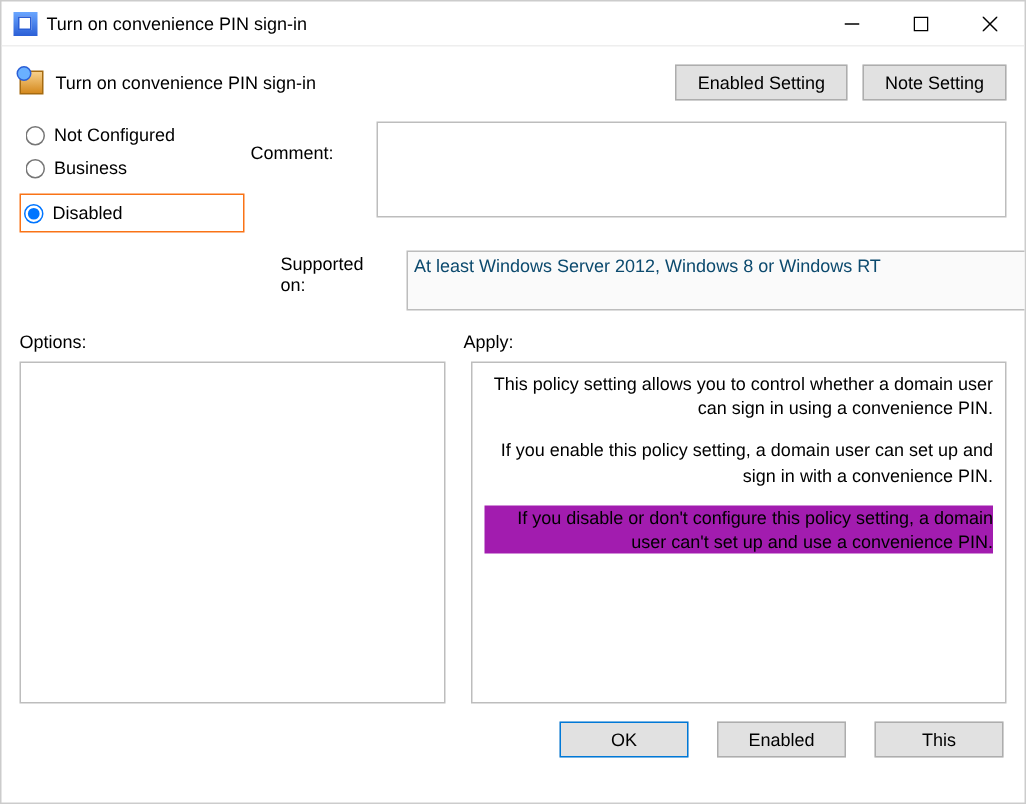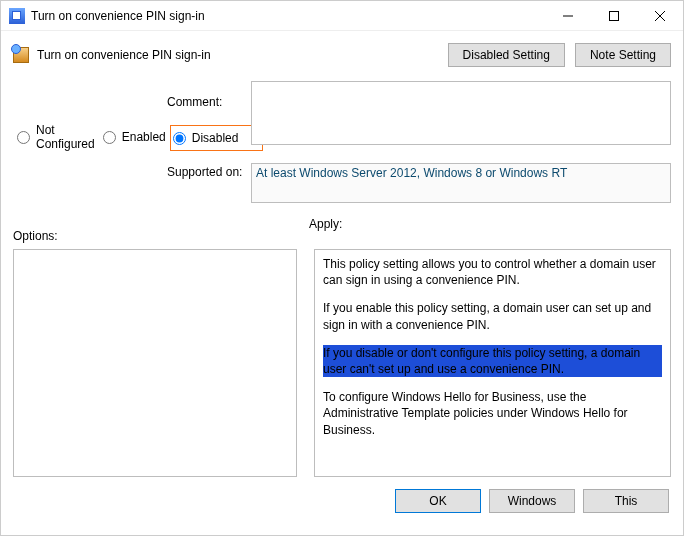--- a/index.html
+++ b/index.html
@@ -71,21 +71,21 @@
     cursor: default;
   }
 
   
   .config-grid {
     display: grid;
     grid-template-columns: 150px 80px 1fr;
     column-gap: 4px;
     align-items: start;
   }
-  .radios { display: flex; flex-direction: row; gap: 8px; padding-top: 2px; padding-left: 4px; margin-top: 40px; }
+  .radios { display: flex; flex-direction: column; gap: 8px; padding-top: 2px; padding-left: 4px; }
   .radio-row { display: flex; align-items: center; gap: 6px; }
   .radio-row input { margin: 0; padding: 0; }
   .highlight-red {
     border: 1px solid #f97316;
     padding: 5px 24px 5px 2px;
     margin-left: -4px;
     margin-top: 2px;
   }
   .rt-label { color: #000; padding-top: 2px; margin-top: 12px; }
   .ml-textarea {
@@ -93,49 +93,49 @@
     resize: none;
     border: 1px solid #bdbdbd;
     font-family: inherit;
     font-size: 12px;
     padding: 2px 4px;
     background: #fff;
     overflow-y: scroll;
   }
   .comment-box { height: 64px; }
   .supported-box { height: 40px; background: #fafafa; color:#0c4a6e; }
-  .supported-row { margin-top: 12px; }
+  .supported-row { margin-top: 12px; margin-left: 20px; }
 
   
   .split-labels { display: flex; margin-top: 14px; margin-bottom: 6px; }
-  .split-labels .left { width: 296px; margin-top: 12px; }
-  .split-panes { display: flex; gap: 17px; }
+  .split-labels .left { width: 296px; }
+  .split-panes { display: flex; gap: 17px; text-align: right; }
   .options-pane {
     width: 284px;
     height: 228px;
     border: 1px solid #bdbdbd;
     background: #fff;
   }
   .help-pane {
     flex: 1;
     height: 228px;
     border: 1px solid #bdbdbd;
     background: #fff;
     overflow-y: scroll;
     padding: 6px 8px;
     line-height: 1.35;
   }
   .help-pane p { margin: 0 0 12px 0; }
-  .help-highlight { background: #1d4ed8; }
+  .help-highlight { background: #a21caf; }
 
   
   .footer {
     display: flex;
     justify-content: flex-end;
-    gap: 8px;
+    gap: 19px;
     margin-top: 12px;
     padding-right: 2px;
   }
   .btn-primary {
     border: 1px solid #0078d7;
     background: #e1e1e1;
   }
 </style>
 </head>
 <body>
@@ -162,34 +162,34 @@
     </div>
   </div>
 </div>
 
 <div class="content">
 
   <div class="header-row">
     <div class="policy-icon"></div>
     <div class="policy-name">Turn on convenience PIN sign-in</div>
     <div class="nav-btns">
-      <button class="btn">Disabled Setting</button>
+      <button class="btn">Enabled Setting</button>
       <button class="btn">Note Setting</button>
     </div>
   </div>
 
   <div class="config-grid">
     <div class="radios">
       <label class="radio-row">
         <input type="radio" name="state" style="">
         <span>Not Configured</span>
       </label>
       <label class="radio-row">
         <input type="radio" name="state" style="">
-        <span>Enabled</span>
+        <span>Business</span>
       </label>
       <span class="highlight-red">
         <label class="radio-row">
           <input type="radio" name="state" checked="" style="">
           <span>Disabled</span>
         </label>
       </span>
     </div>
 
     <div class="rt-label">Comment:</div>
@@ -204,23 +204,22 @@
     <div class="left">Options:</div>
     <div>Apply:</div>
   </div>
 
   <div class="split-panes">
     <div class="options-pane"></div>
     <div class="help-pane">
       <p>This policy setting allows you to control whether a domain user can sign in using a convenience PIN.</p>
       <p>If you enable this policy setting, a domain user can set up and sign in with a convenience PIN.</p>
       <p class="help-highlight">If you disable or don't configure this policy setting, a domain user can't set up and use a convenience PIN.</p>
-      <p>To configure Windows Hello for Business, use the Administrative Template policies under Windows Hello for Business.</p>
     </div>
   </div>
 
   <div class="footer">
     <button class="btn btn-primary">OK</button>
-    <button class="btn">Windows</button>
+    <button class="btn">Enabled</button>
     <button class="btn">This</button>
   </div>
 
 </div>
 
 </body></html>

